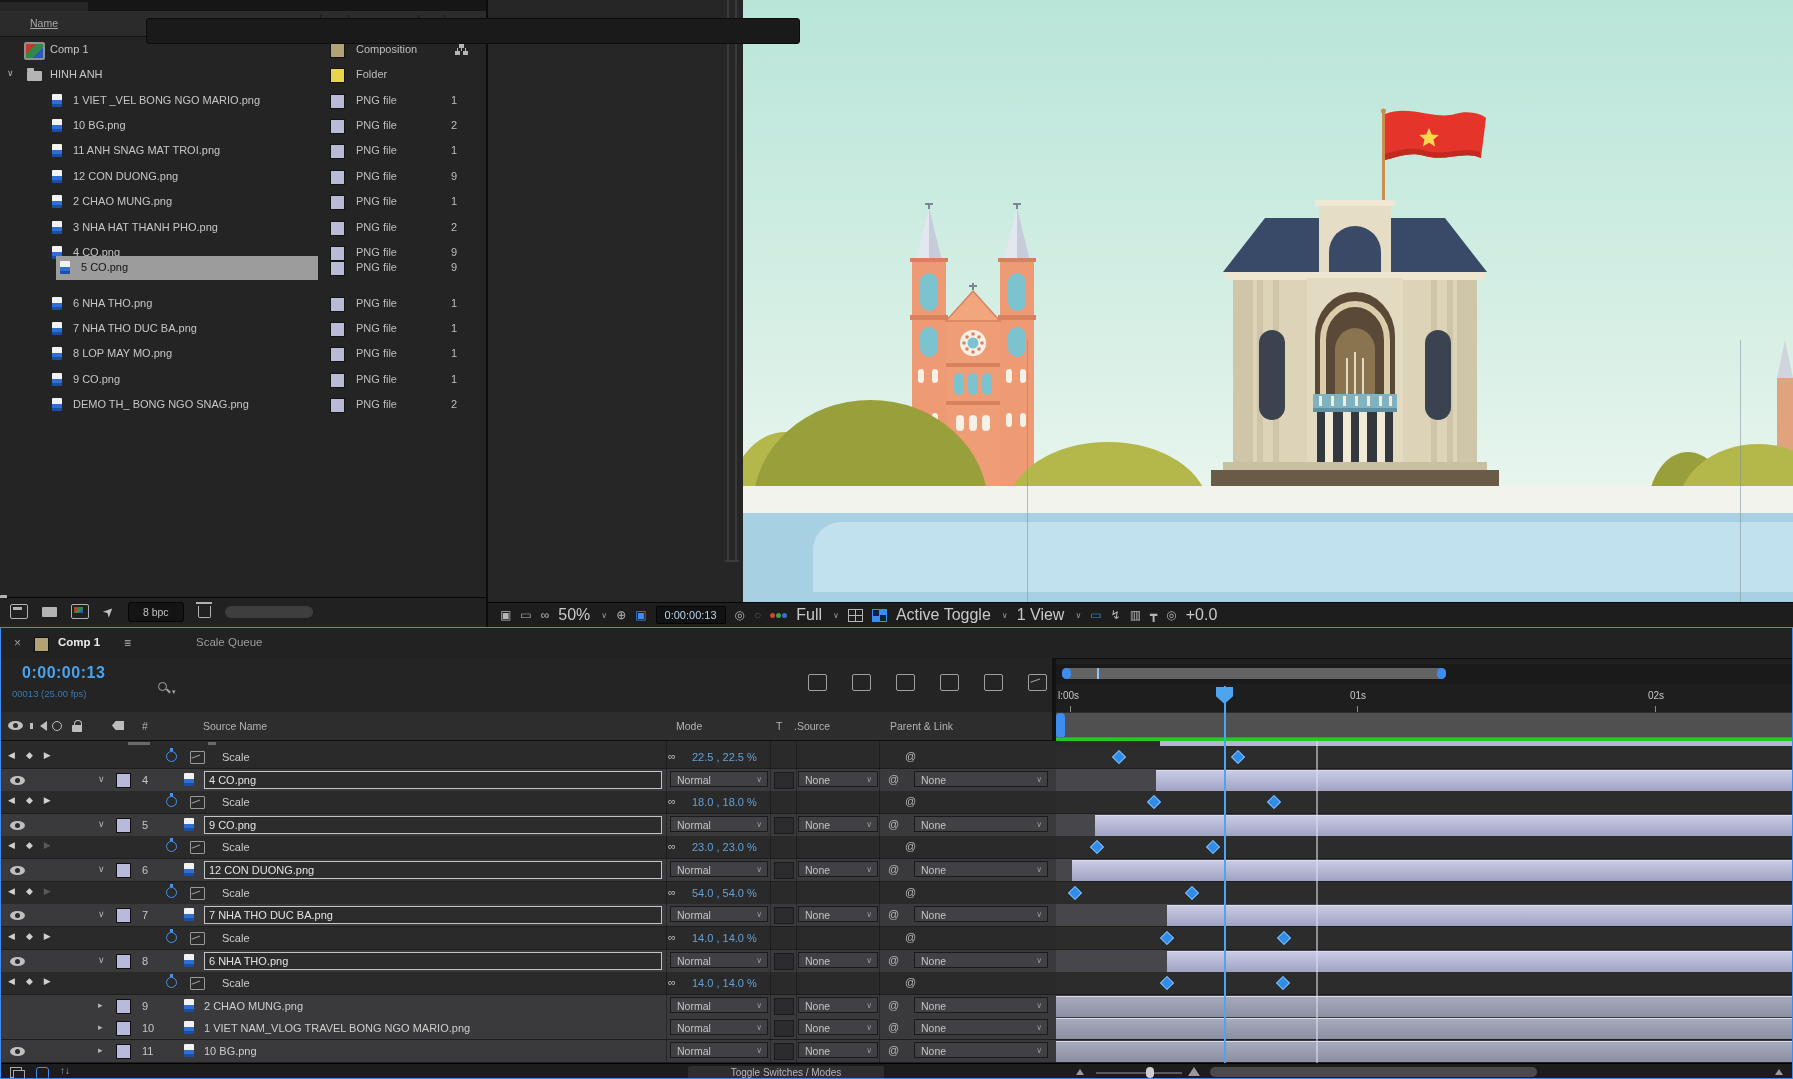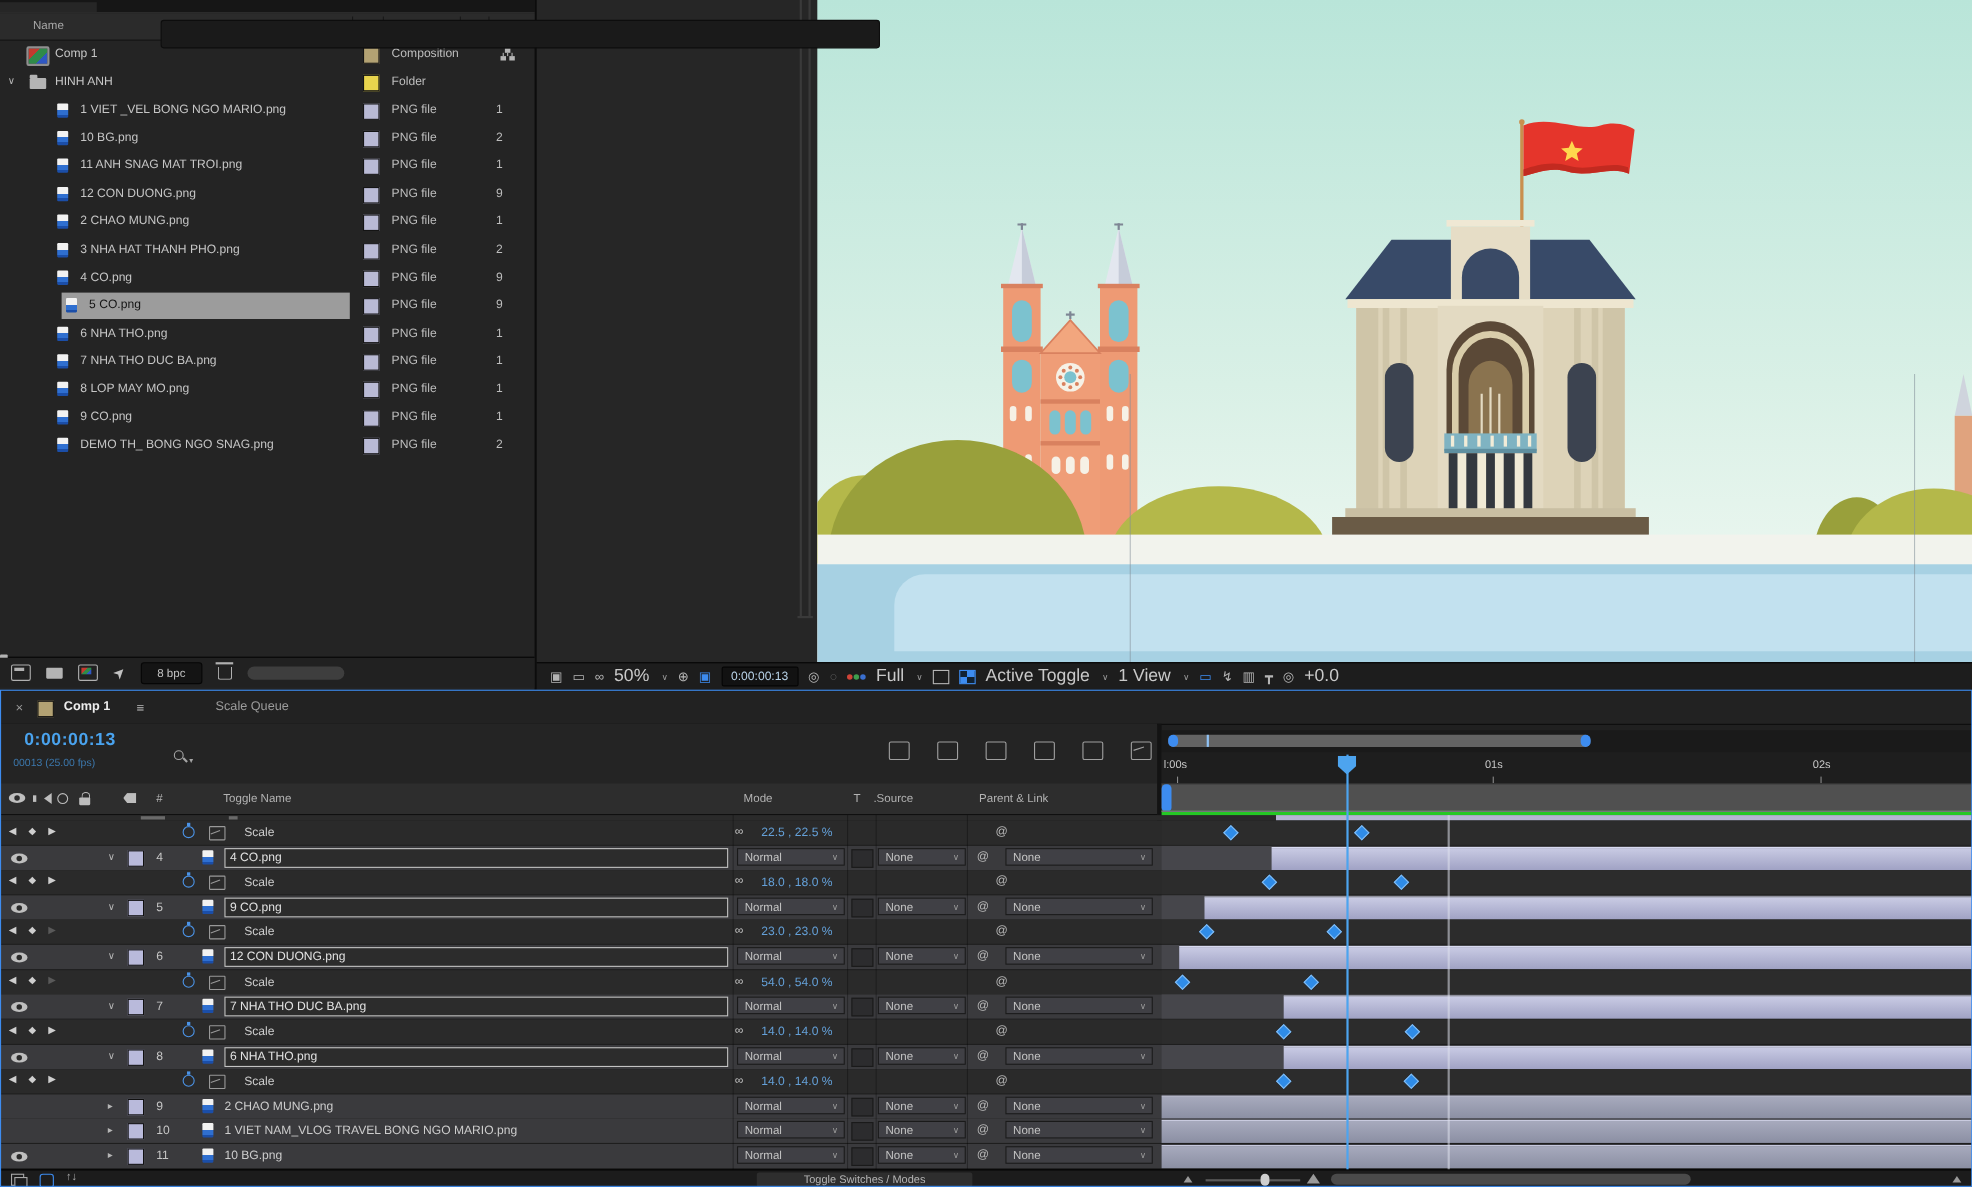--- a/index.html
+++ b/index.html
@@ -4,21 +4,21 @@
 <style>
   html,body{margin:0;padding:0;background:#000;}
   #root{position:relative;width:1793px;height:1079px;background:#202020;overflow:hidden;
         font-family:"Liberation Sans",sans-serif;color:#c8c8c8;font-size:11px;}
   .abs{position:absolute;}
   
   #project{position:absolute;left:0;top:0;width:486px;height:627px;background:#242424;border-right:2px solid #0c0c0c;}
   .pp-top{position:absolute;left:0;top:0;width:100%;height:11px;background:#161616;border-bottom:1px solid #2e2e2e;}
   .pp-top b{position:absolute;left:0;top:2px;width:88px;height:9px;background:#262626;}
   .pp-head{position:absolute;left:0;top:12px;width:100%;height:24px;background:#2b2b2b;border-bottom:1px solid #121212;}
-  .pp-head .lbl{position:absolute;top:5px;color:#a8a8a8;font-size:10.5px;}
+  .pp-head .lbl{position:absolute;top:5px;color:#a8a8a8;font-size:10.5px;text-decoration:underline;}
   .vsep{position:absolute;top:14px;width:1px;background:rgba(0,0,0,.45);}
   .prow{position:absolute;left:0;width:486px;height:25px;}
   .prow .pname{position:absolute;top:5px;color:#c6c6c6;white-space:nowrap;}
   .tagsw{position:absolute;left:330px;top:5px;width:13px;height:13px;border:1px solid #141414;}
   .ptype{position:absolute;left:356px;top:5px;color:#bdbdbd;}
   .psize{position:absolute;left:451px;top:5px;width:34px;color:#bdbdbd;overflow:hidden;}
   .selbox{position:absolute;left:56px;top:0px;width:262px;height:24px;background:#9c9c9c;}
   .chevp{position:absolute;left:7px;top:5px;color:#b5b5b5;font-size:9px;}
   .cicn{position:absolute;left:24px;top:4px;width:17px;height:14px;border:2px solid #909090;border-radius:2px;
         background:linear-gradient(135deg,#c23a2e 0 35%,#2f8a4a 35% 65%,#2f57c2 65%);}
@@ -239,21 +239,21 @@
         <span class="ptype">PNG file</span>
         <span class="psize">2</span>
       </div>
     <div class="prow" style="top:241px">
         <span class="licn" style="left:52px;top:5px"></span>
         <span class="pname" style="left:73px">4 CO.png</span>
         <span class="tagsw" style="background:#b9bad5"></span>
         <span class="ptype">PNG file</span>
         <span class="psize">9</span>
       </div>
-    <div class="prow" style="top:266px">
+    <div class="prow" style="top:256px">
         <span class="selbox"></span>
         <span class="licn" style="left:60px;top:5px"></span>
         <span class="pname" style="left:81px;color:#141414">5 CO.png</span>
         <span class="tagsw" style="background:#b9bad5"></span>
         <span class="ptype">PNG file</span>
         <span class="psize">9</span>
       </div>
     <div class="prow" style="top:292px">
         <span class="licn" style="left:52px;top:5px"></span>
         <span class="pname" style="left:73px">6 NHA THO.png</span>
@@ -497,21 +497,21 @@
       </span>
   </div>
 
   <div id="colhead">
     <span class="eyeic" style="left:8px;top:9px"></span>
     <span class="spkic" style="left:40px;top:9px"></span>
     <span class="soloic" style="left:52px;top:9px"></span>
     <span class="lockic" style="left:72px;top:13px"></span>
     <span class="tagic" style="left:112px;top:9px"></span>
     <span class="lbl" style="left:142px">#</span>
-    <span class="lbl" style="left:203px">Toggle Name</span>
+    <span class="lbl" style="left:203px">Source Name</span>
     <span class="lbl" style="left:676px">Mode</span>
     <span class="lbl" style="left:776px">T</span>
     <span class="lbl" style="left:794px">.Source</span>
     <span class="lbl" style="left:890px">Parent &amp; Link</span>
   </div>
 
   <div id="mainsep"></div>
   <div id="navtrack"></div>
   <div id="navthumb"></div>
   <div class="navtick"></div>

